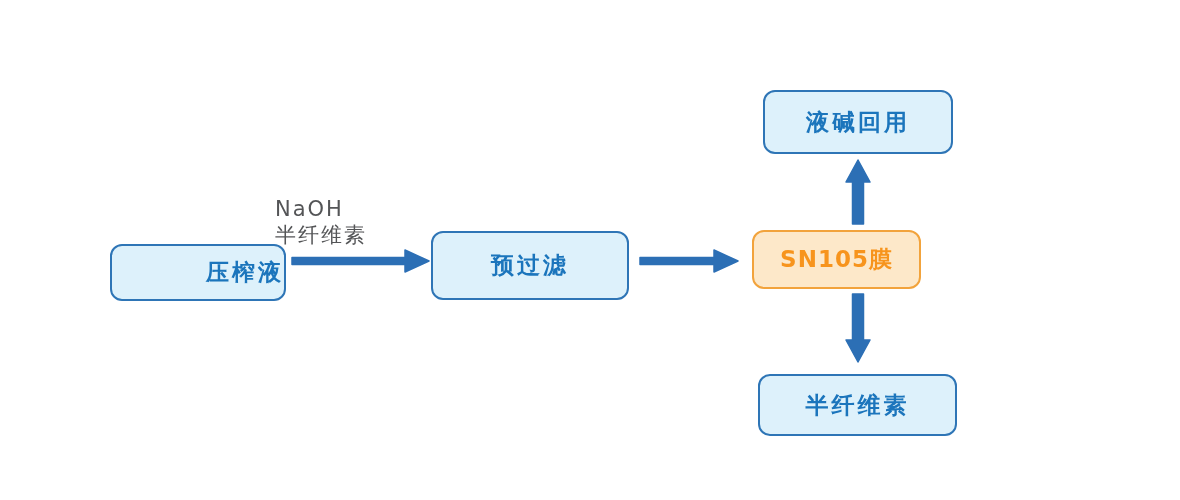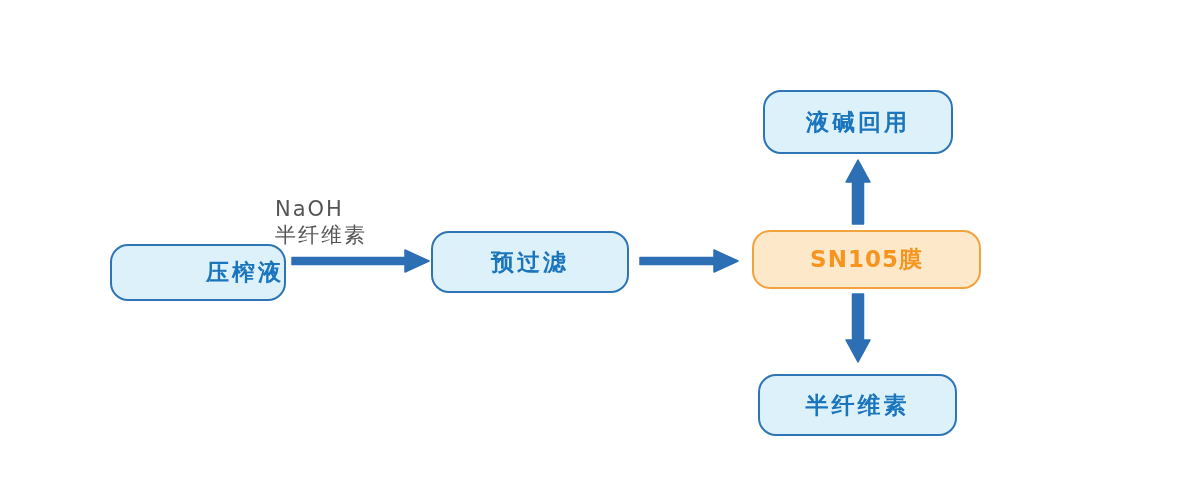--- a/index.html
+++ b/index.html
@@ -13,41 +13,41 @@
     width: 1180px;
     height: 500px;
     background: var(--bg-color, #ffffff);
     overflow: hidden;
   }
   .node {
     position: absolute;
     display: flex;
     align-items: center;
     justify-content: center;
-    border-radius: 18px;
+    border-radius: 12px;
     border: 2px solid;
     box-sizing: border-box;
     font-weight: bold;
     font-size: 23px;
     letter-spacing: 3px;
     text-align: center;
   }
   .node.blue {
     background: var(--node-blue-fill);
     border-color: var(--node-blue-border);
     color: var(--node-blue-text);
   }
   .node.orange {
     background: var(--node-orange-fill);
     border-color: var(--node-orange-border);
     color: var(--node-orange-text);
   }
   .node-a { left: 110px; top: 244px; width: 176px; height: 57px; justify-content: flex-end; }
-  .node-b { left: 431px; top: 231px; width: 198px; height: 62px; }
-  .node-c { left: 752px; top: 230px; width: 229px; height: 59px; letter-spacing: 1px; }
+  .node-b { left: 431px; top: 231px; width: 198px; height: 69px; }
+  .node-c { left: 752px; top: 230px; width: 169px; height: 59px; letter-spacing: 1px; }
   .node-d { left: 763px; top: 90px;  width: 190px; height: 64px; }
   .node-e { left: 758px; top: 374px; width: 199px; height: 62px; }
   .edge-label {
     position: absolute;
     left: 275px;
     top: 196px;
     width: 170px;
     color: var(--edge-label-color);
     font-size: 21px;
     line-height: 26px;

